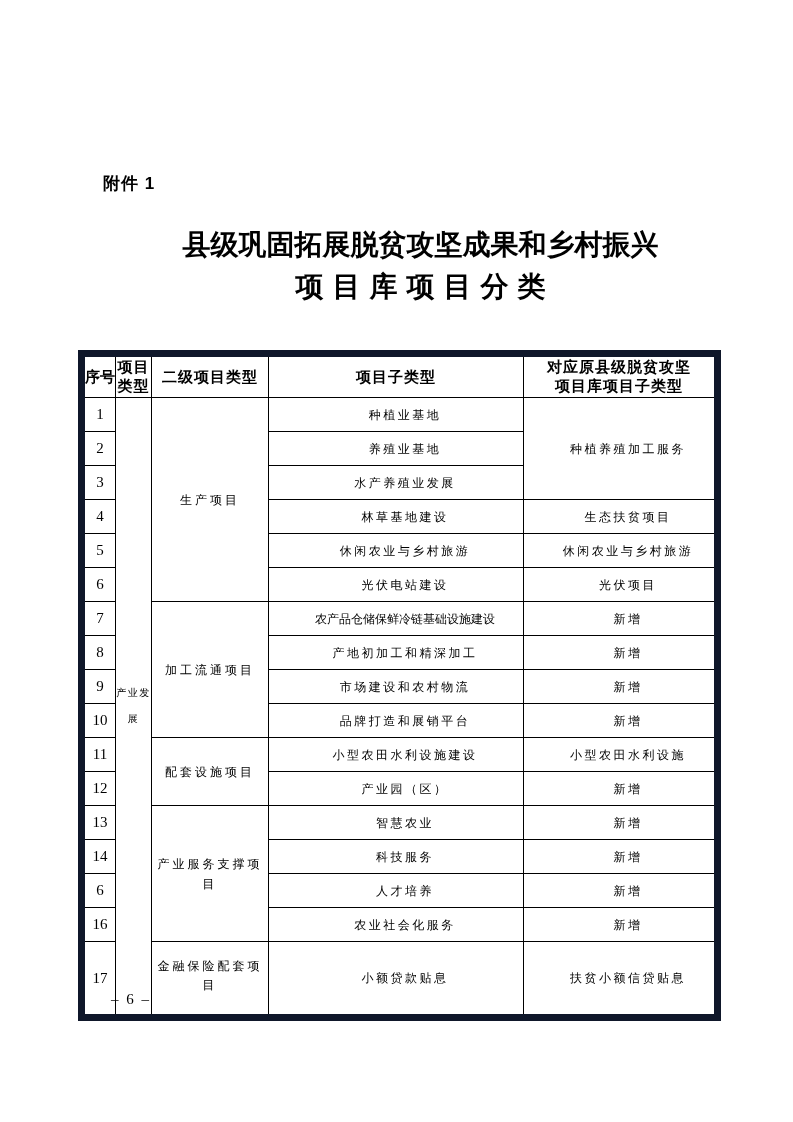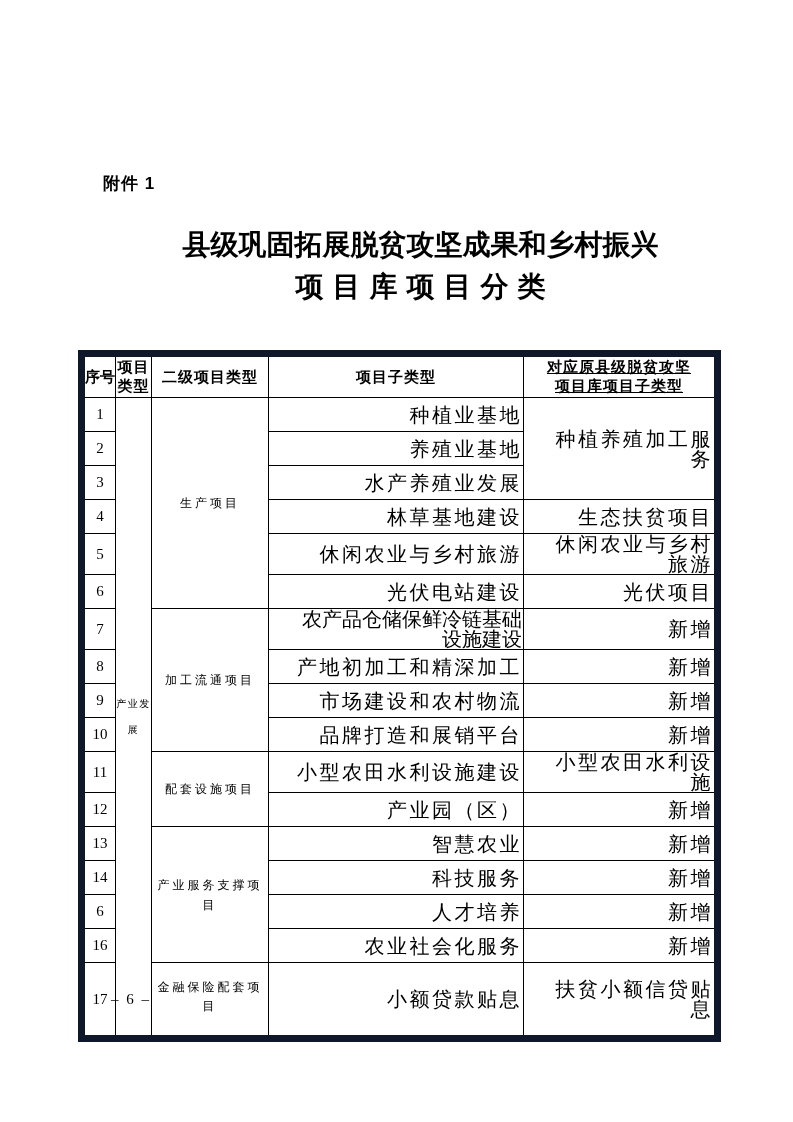--- a/index.html
+++ b/index.html
@@ -50,43 +50,43 @@
   .doc-table tbody tr { height:34px; }
   .doc-table th {
     font-weight:bold;
     font-size:15px;
     letter-spacing:1px;
     line-height:19px;
     text-align:center;
     padding:0;
   }
   th.h-no { letter-spacing:0; }
-  th.h-orig { padding:0 18px;text-decoration:underline; }
+  th.h-orig { padding:0 18px; }
   td.num-cell {
     text-align:center;
     font-size:15px;
     letter-spacing:0;
   }
   td.type-cell {
     text-align:center;
     font-size:10px;
     letter-spacing:1.5px;
     line-height:26px;
     padding:0;
   }
   td.cat-cell {
     text-align:center;
     font-size:12px;
     letter-spacing:3px;
     line-height:20px;
     padding:12px 1px;
   }
   td.sub-cell, td.orig-cell {
-    text-align:right;
-    font-size:20px;
+    text-align:center;
+    font-size:12px;
     letter-spacing:2.5px;
     padding:0 1px 0 19px;
     line-height:20px;
   }
   td.sub-cell.tight { letter-spacing:0; }
   .clip-box {
     box-sizing:border-box;
     height:48px;
     overflow:hidden;
     padding-top:3px;

